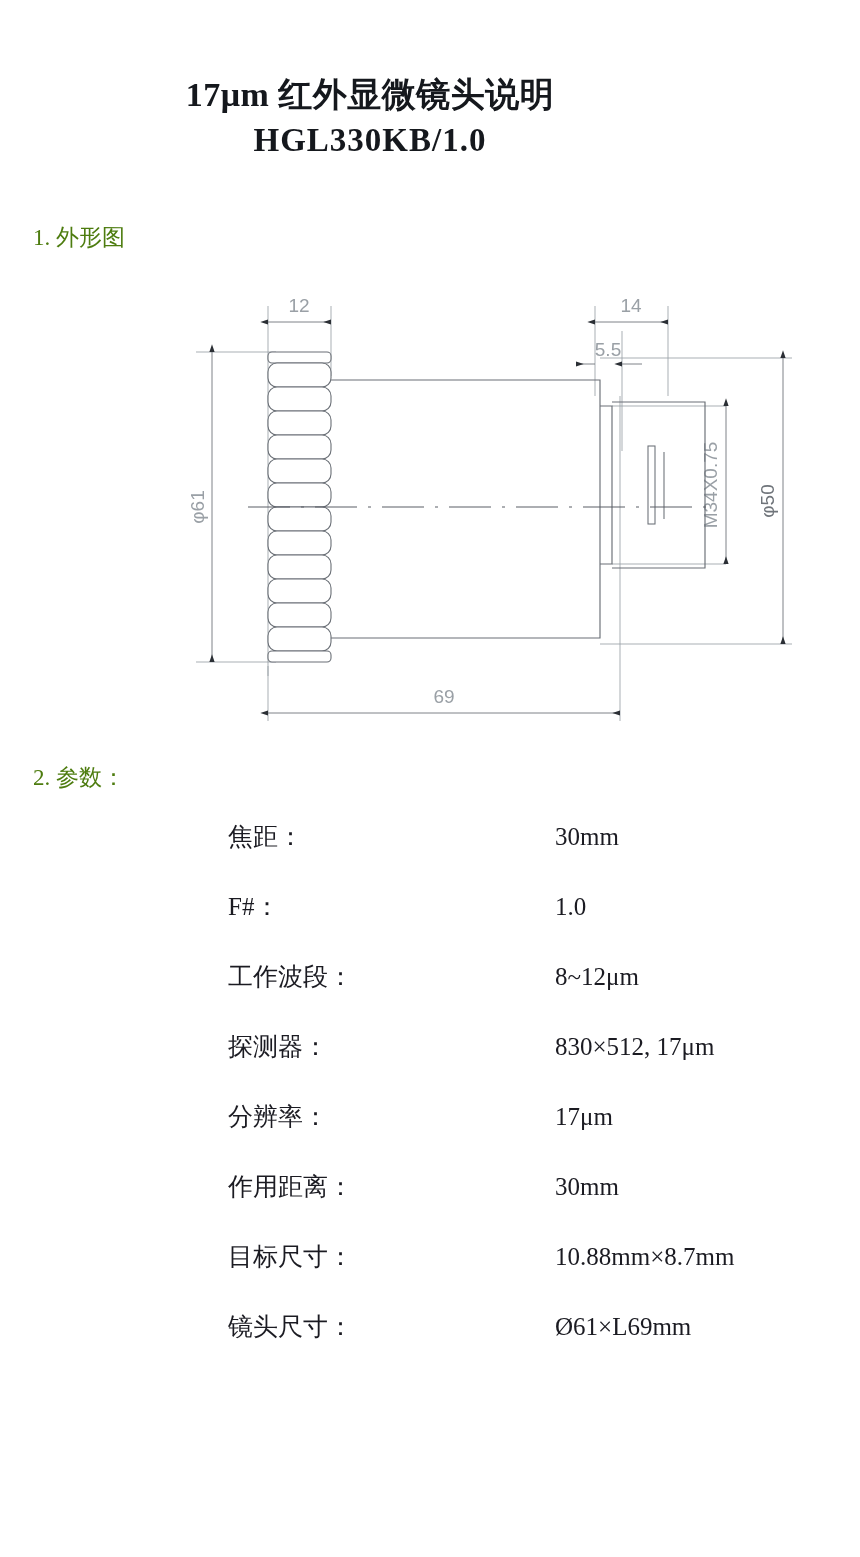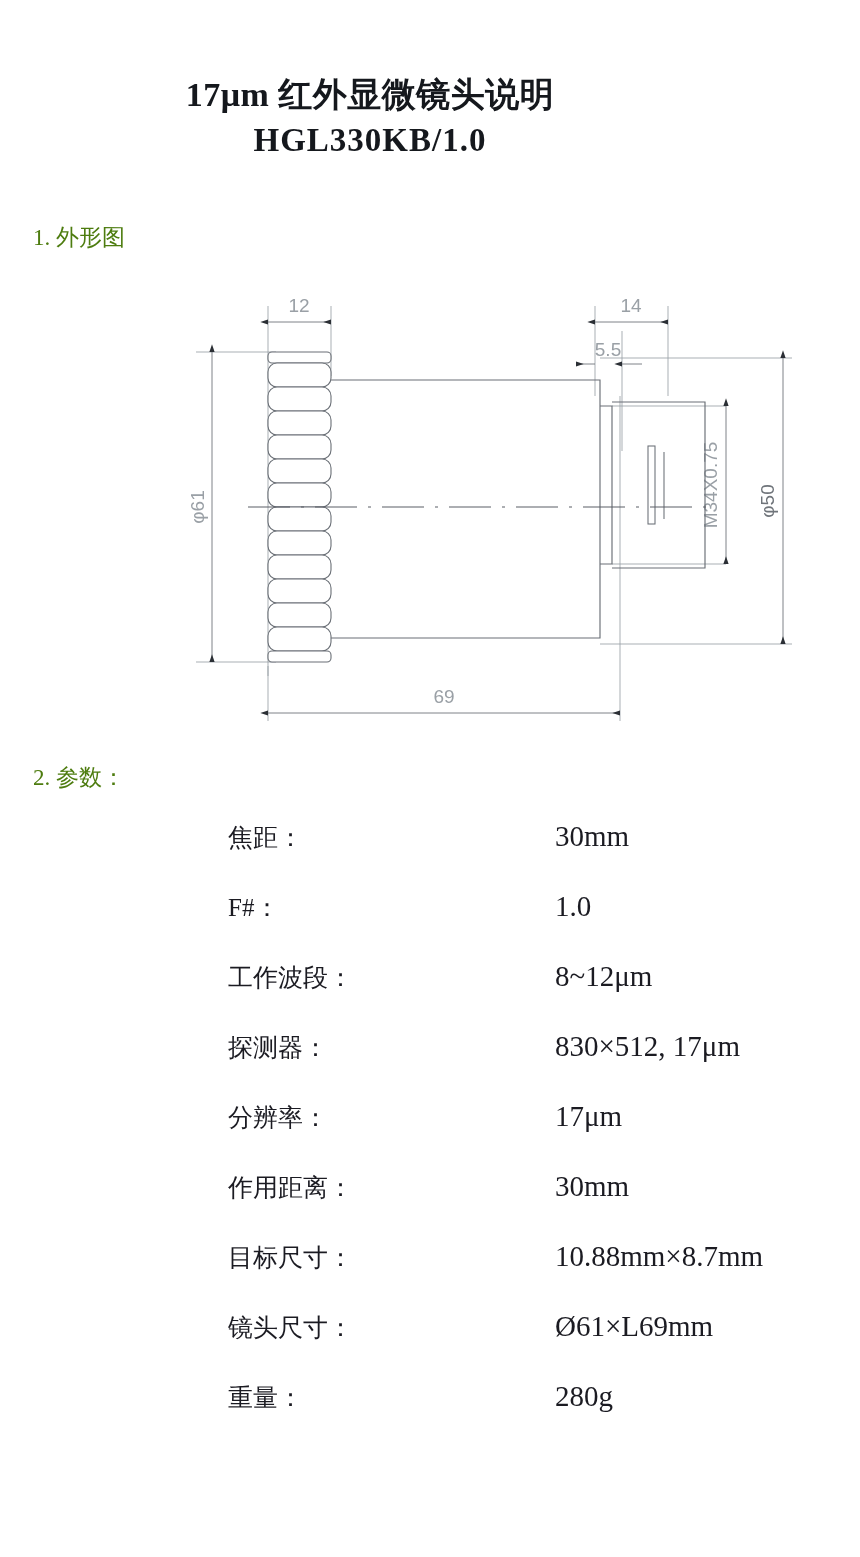--- a/index.html
+++ b/index.html
@@ -73,21 +73,21 @@
     gap: 22px;
   }
   .param-label {
     width: 305px;
     font-size: 25px;
     font-family: "Liberation Serif", "DejaVu Serif", serif;
     color: #1b1b22;
     white-space: nowrap;
   }
   .param-value {
-    font-size: 29px;
+    font-size: 25px;
     font-family: "Liberation Serif", "DejaVu Serif", serif;
     color: #1b1b22;
     white-space: nowrap;
   }
 </style>
 </head>
 <body>
 
 <div class="title-block">
   <div class="title-line">17μm 红外显微镜头说明</div>
@@ -234,17 +234,13 @@
     <span class="param-value">30mm</span>
   </div>
   <div class="param-row">
     <span class="param-label">目标尺寸：</span>
     <span class="param-value">10.88mm×8.7mm</span>
   </div>
   <div class="param-row">
     <span class="param-label">镜头尺寸：</span>
     <span class="param-value">Ø61×L69mm</span>
   </div>
-  <div class="param-row">
-    <span class="param-label">重量：</span>
-    <span class="param-value">280g</span>
-  </div>
 </div>
 
 </body></html>

